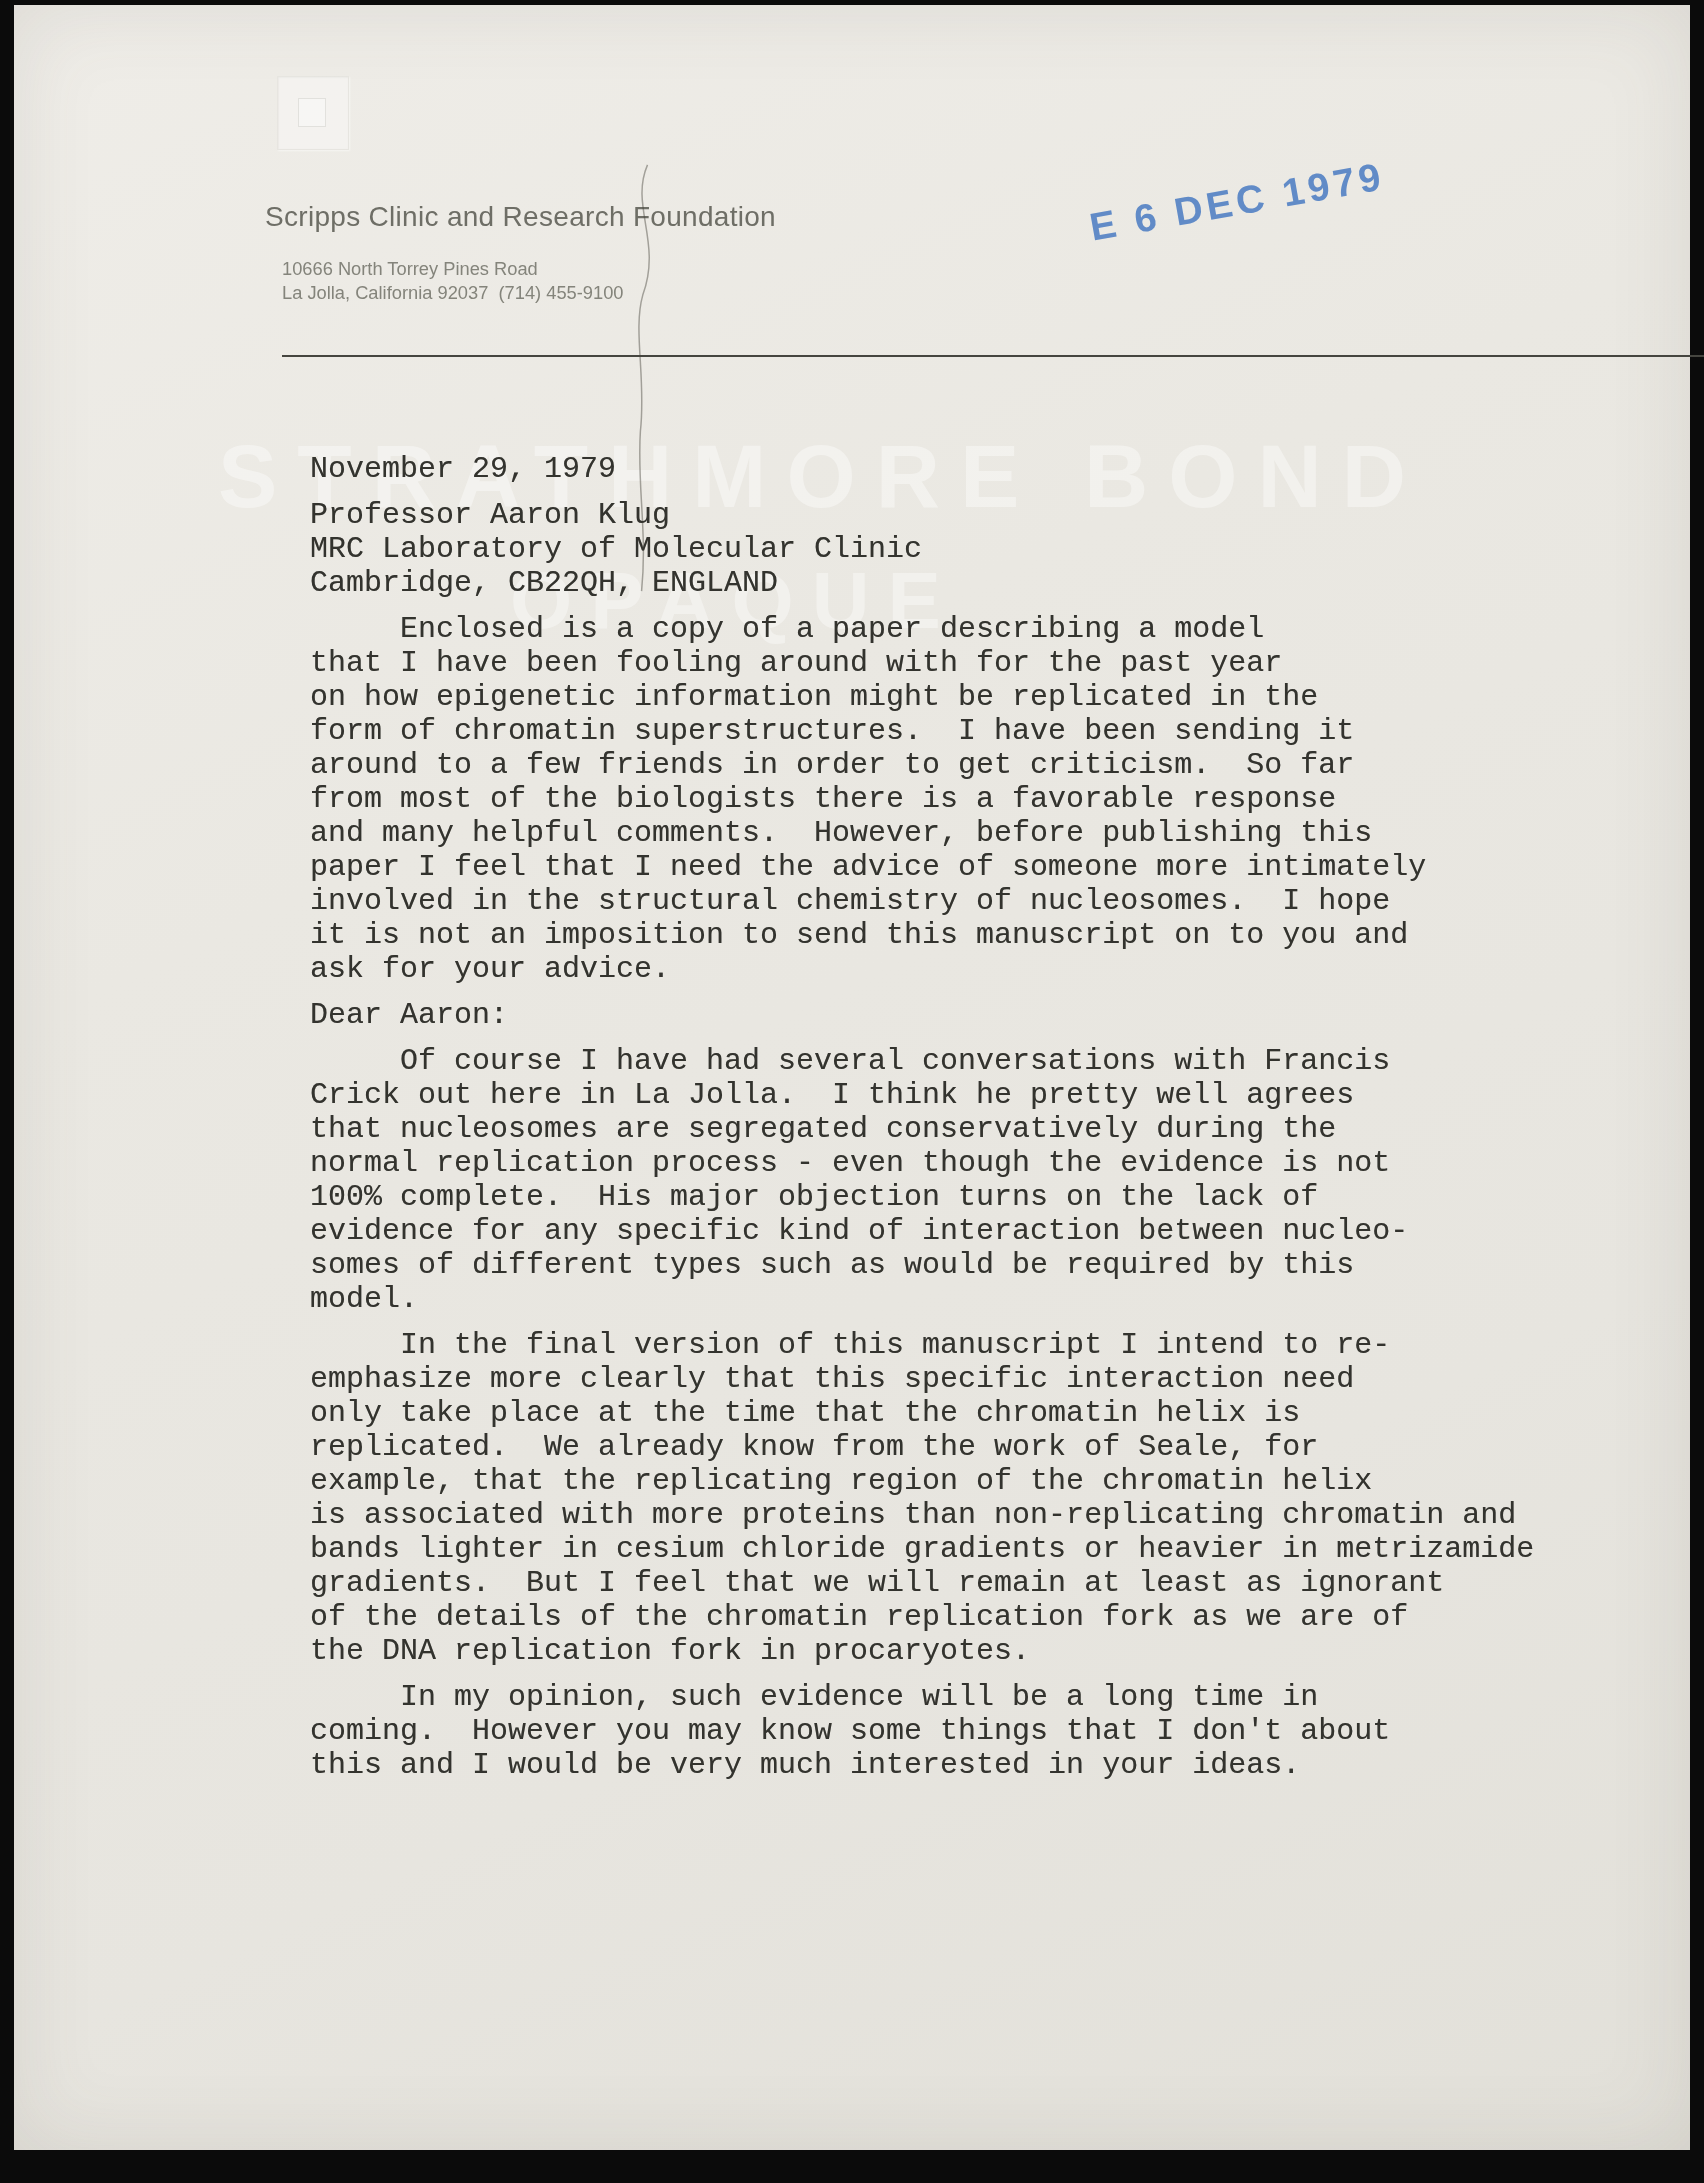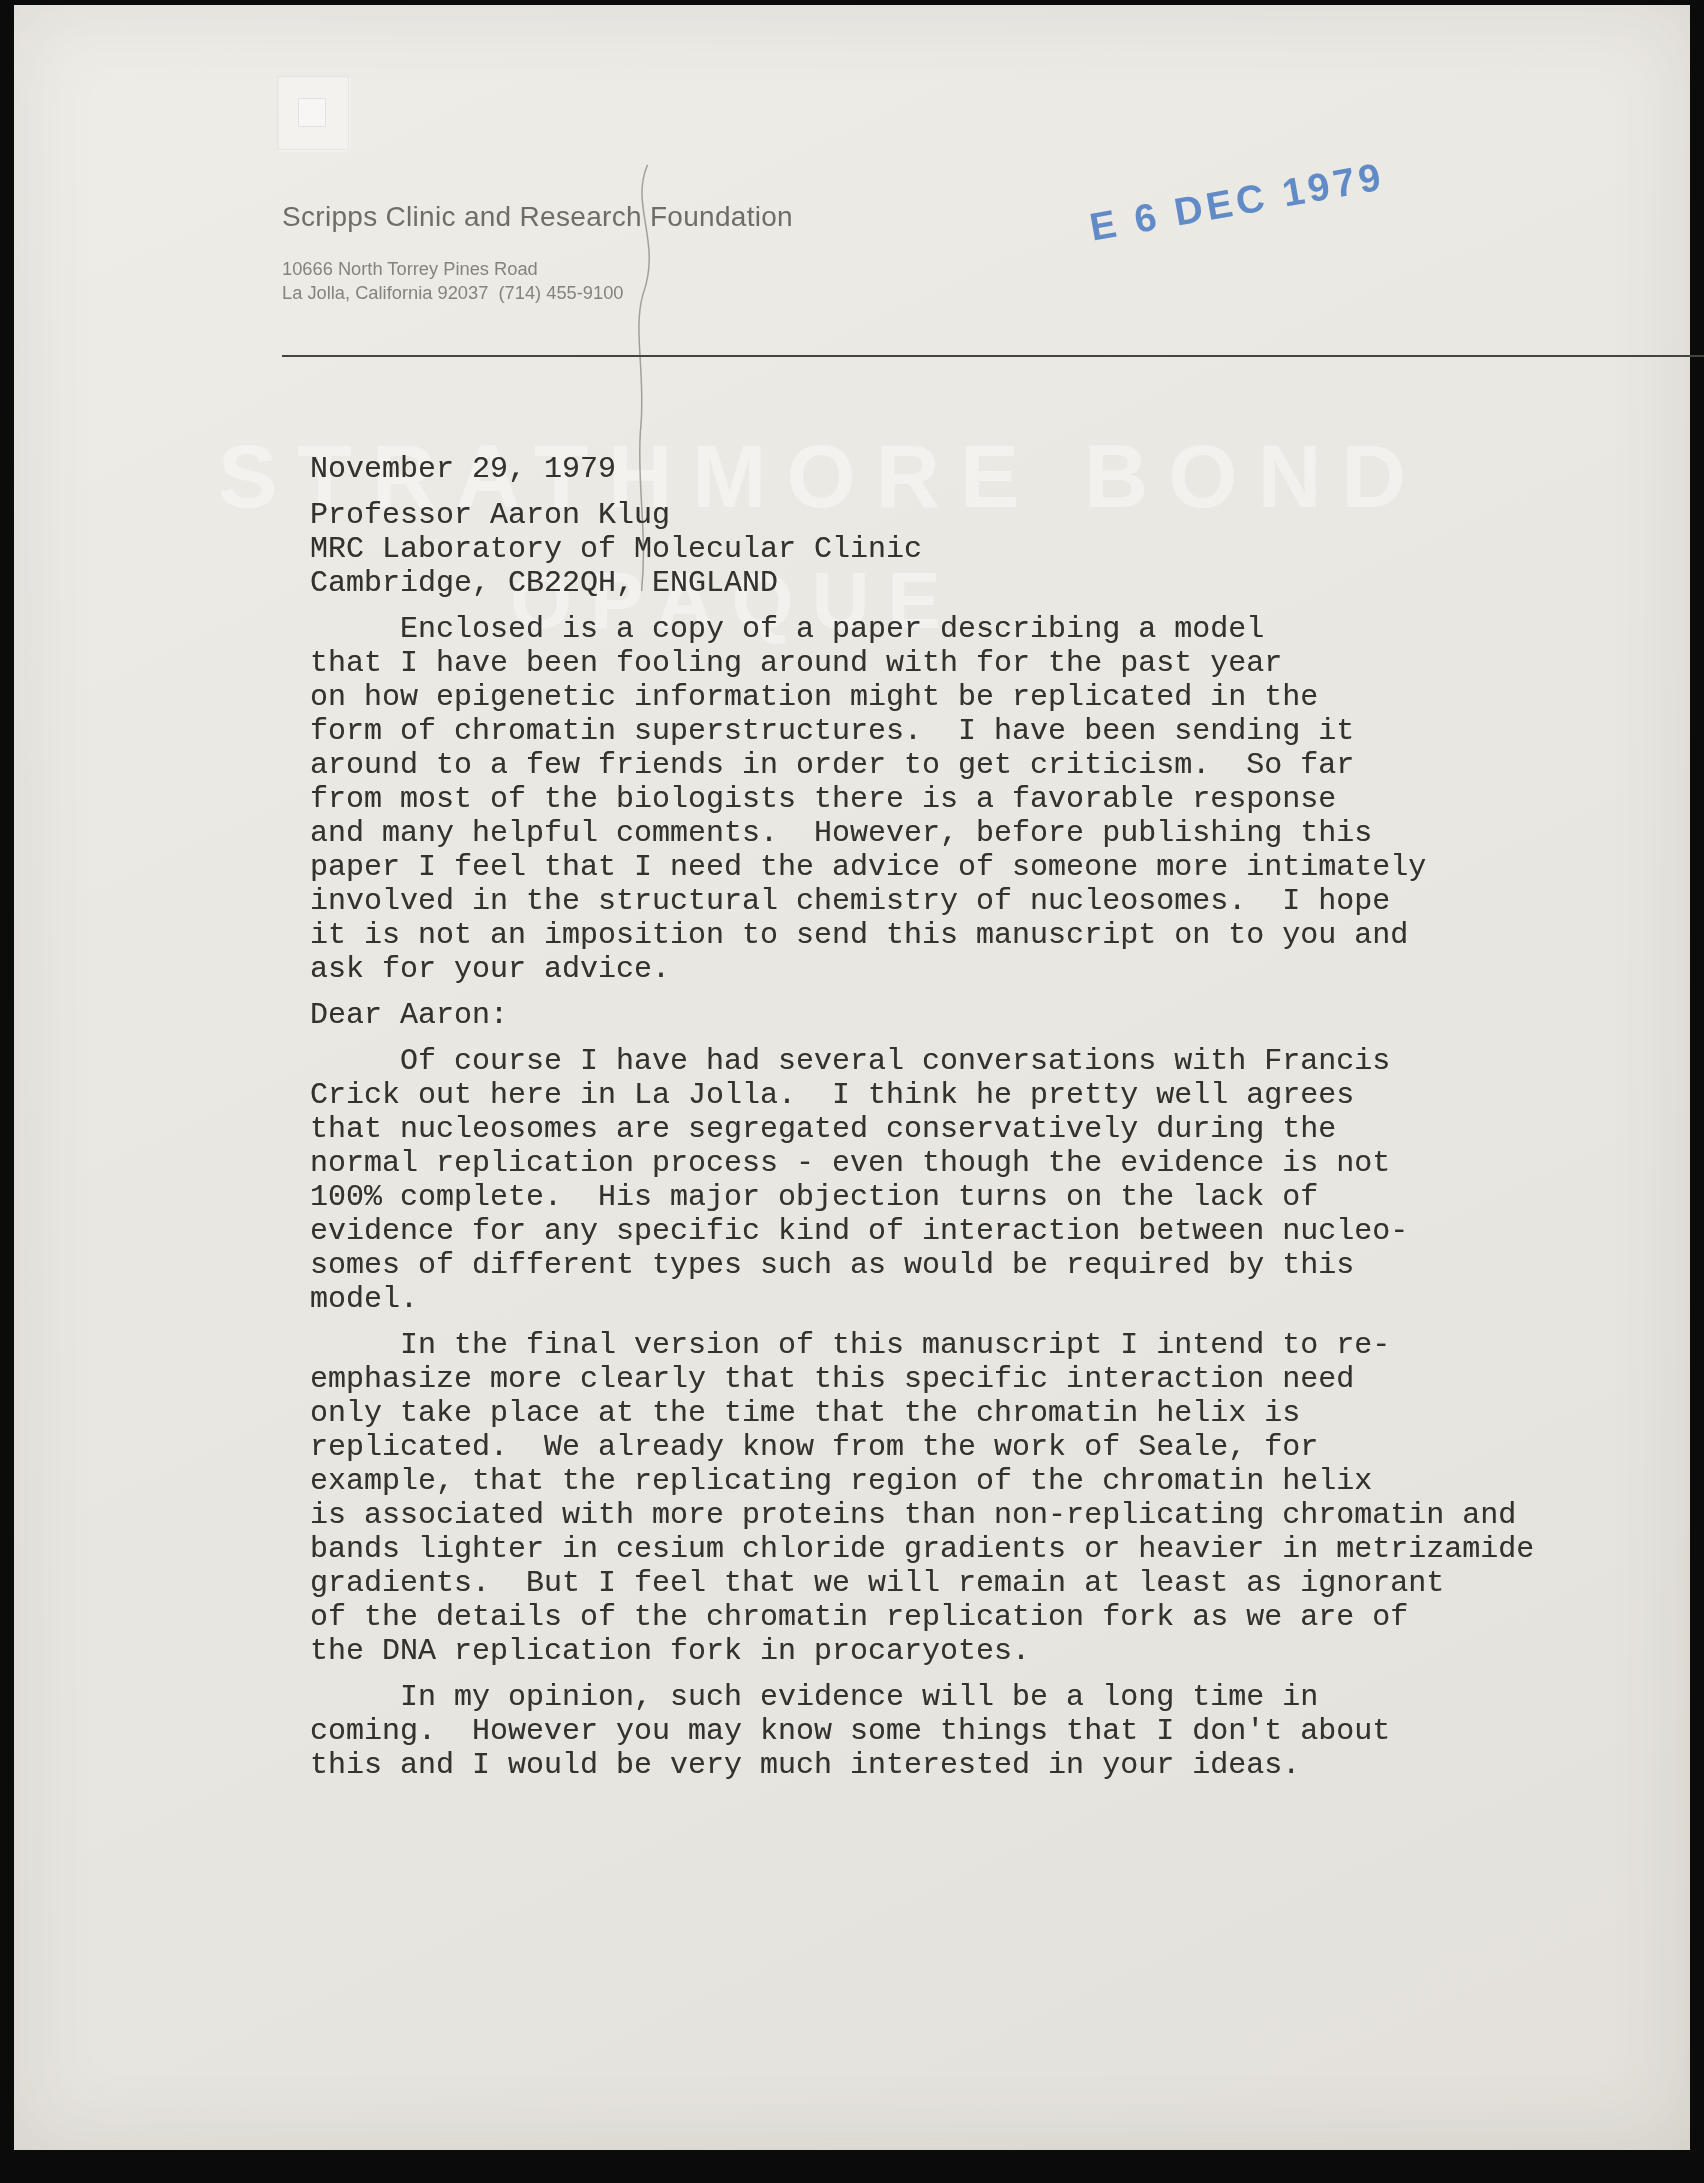--- a/index.html
+++ b/index.html
@@ -25,21 +25,21 @@
     border: 1.2px solid rgba(120,115,100,0.10);
     box-shadow: 0.6px 1.2px 1.8px rgba(255,255,255,0.5), inset 0.6px 0.6px 1.2px rgba(100,95,85,0.08);
   }
   .emboss-logo .inner {
     position: absolute; left: 20px; top: 21px;
     width: 26px; height: 27px;
     border: 1.8px solid rgba(110,105,95,0.15);
     background: rgba(255,255,255,0.3);
   }
   .org-name {
-    position: absolute; left: 268px; top: 196px;
+    position: absolute; left: 251px; top: 196px;
     font-size: 28px; letter-spacing: 0.3px;
     color: #6e6e66;
     text-align: center;
   }
   .org-address {
     position: absolute; left: 268px; top: 252px;
     font-size: 18.3px; line-height: 24px;
     color: #84847b;
     white-space: pre;
   }

